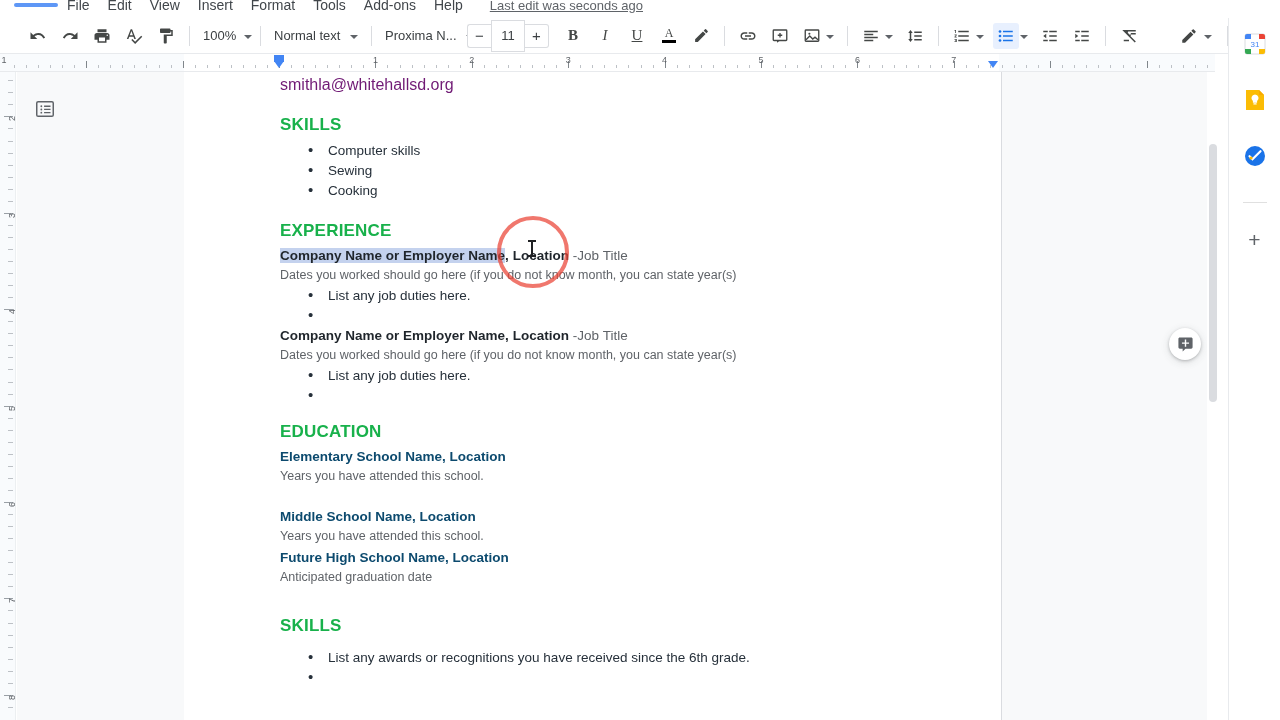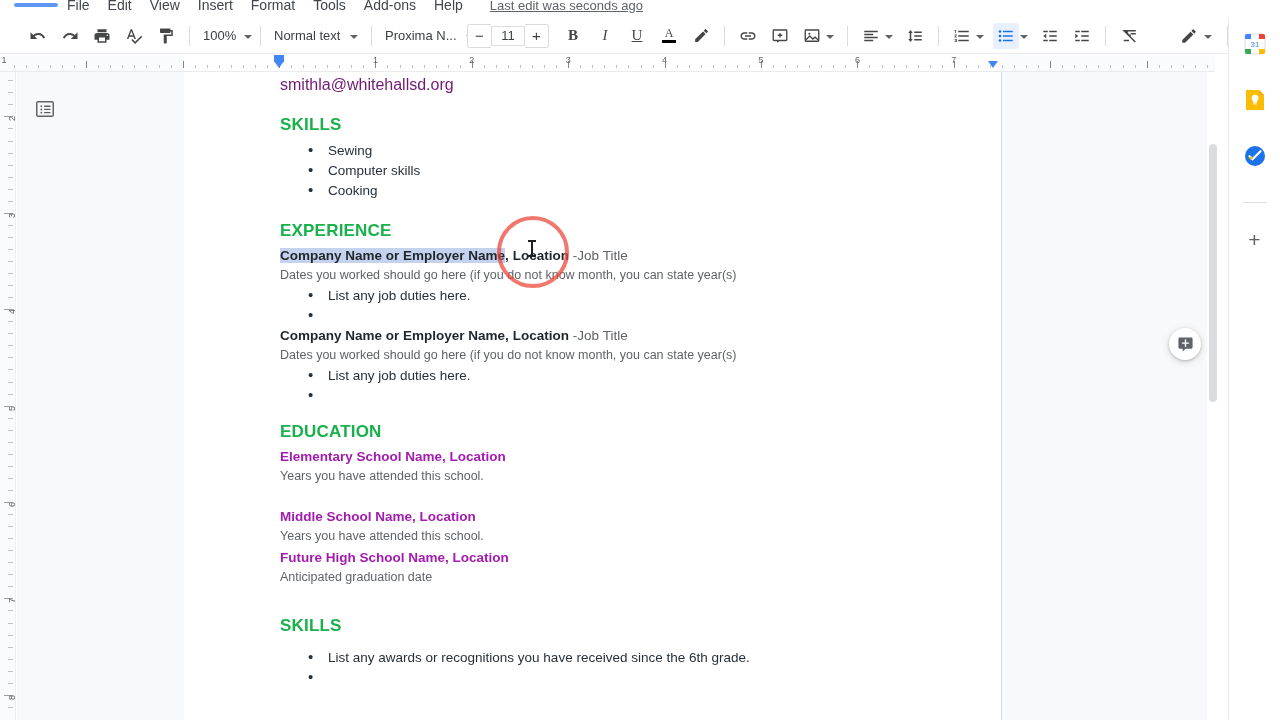--- a/index.html
+++ b/index.html
@@ -50,21 +50,21 @@
   .style-box { width: 96px; justify-content: flex-start; padding-left: 6px; }
   .font-box  { width: 84px; justify-content: flex-start; padding-left: 6px; }
   .size-ctl { display: flex; align-items: center; margin-left: 4px; }
   .size-pm {
     width: 24px; height: 24px; display: flex; align-items: center; justify-content: center;
     border: 1px solid #dadce0; font-size: 15px; color: #3c4043; background:#fff;
   }
   .size-pm.minus { border-radius: 3px 0 0 3px; border-right: none; }
   .size-pm.plus  { border-radius: 0 3px 3px 0; border-left: none; }
   .size-val {
-    width: 34px; height: 20px; border: 1px solid #dadce0;
+    width: 34px; height: 32px; border: 1px solid #dadce0;
     display: flex; align-items: center; justify-content: center;
     font-size: 13px; color: #3c4043;
   }
   .tb-ico svg { display:block; }
   .bold-g   { font-weight: bold; font-size: 15px; font-family: "Liberation Serif", serif; }
   .ital-g   { font-style: italic; font-size: 15px; font-family: "Liberation Serif", serif; }
   .under-g  { text-decoration: underline; font-size: 15px; font-family: "Liberation Serif", serif; }
 
   
   .ruler-h {
@@ -137,21 +137,21 @@
     color: #18b14b; font-size: 17px; font-weight: bold;
     letter-spacing: .2px;
   }
   .email { font-size: 16px; color: #701a75; }
   .jobline { font-size: 13.5px; font-weight: bold; color: #1f252b; }
   .jobline .loc { margin-left: 4px; }
   .jobline .sep { font-weight: normal; color: #5f6368; }
   .jobline .title { font-weight: normal; color: #5f6368; }
   .hl { background: #c4d2ee; }
   .dates { font-size: 12.5px; color: #5f6368; }
-  .schoolname { font-size: 13.5px; font-weight: bold; color: #a21caf; }
+  .schoolname { font-size: 13.5px; font-weight: bold; color: #0c4a6e; }
   .schoolsub { font-size: 12.5px; color: #5f6368; }
   ul.bul { list-style: none; }
   ul.bul li {
     font-size: 13.5px; color: #26303a; position: relative;
     padding-left: 48px; line-height: 20px;
   }
   ul.bul li::before {
     content: "\2022"; position: absolute; left: 28px; top: -1px;
     font-size: 15px; color: #26303a;
   }
@@ -571,22 +571,22 @@
   </div>
 
   <div class="canvas">
     <div class="page">
       <div class="doc">
 
         <div class="email" style="margin-top:4px;">smithla@whitehallsd.org</div>
 
         <h2 class="sec" style="margin-top:21px;">SKILLS</h2>
         <ul class="bul" style="margin-top:6px;">
+          <li>Computer skills</li>
           <li>Sewing</li>
-          <li>Computer skills</li>
           <li>Cooking</li>
         </ul>
 
         <h2 class="sec" style="margin-top:20px;">EXPERIENCE</h2>
 
         <div class="jobline" style="margin-top:7px;">
           <span class="hl">Company Name or Employer Name</span><span>,</span><span class="loc">Location</span>
           <span class="sep">-</span><span class="title">Job Title</span>
         </div>
         <div class="dates" style="margin-top:5px;">Dates you worked should go here (if you do not know month, you can state year(s)</div>

